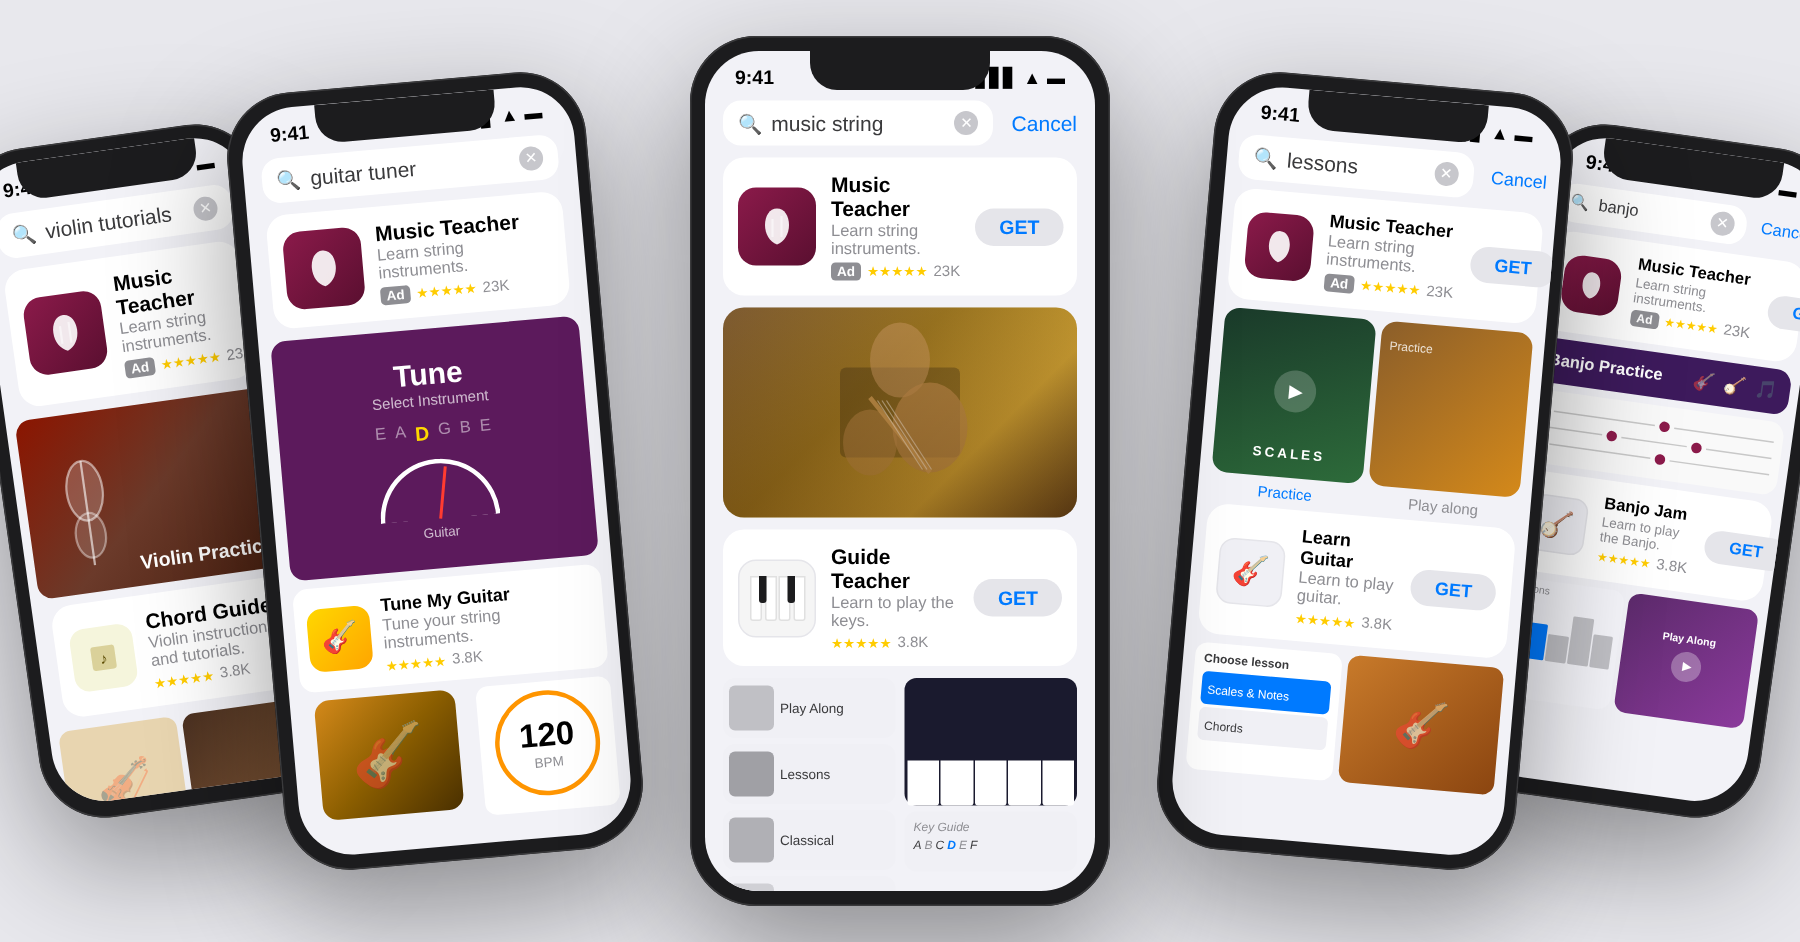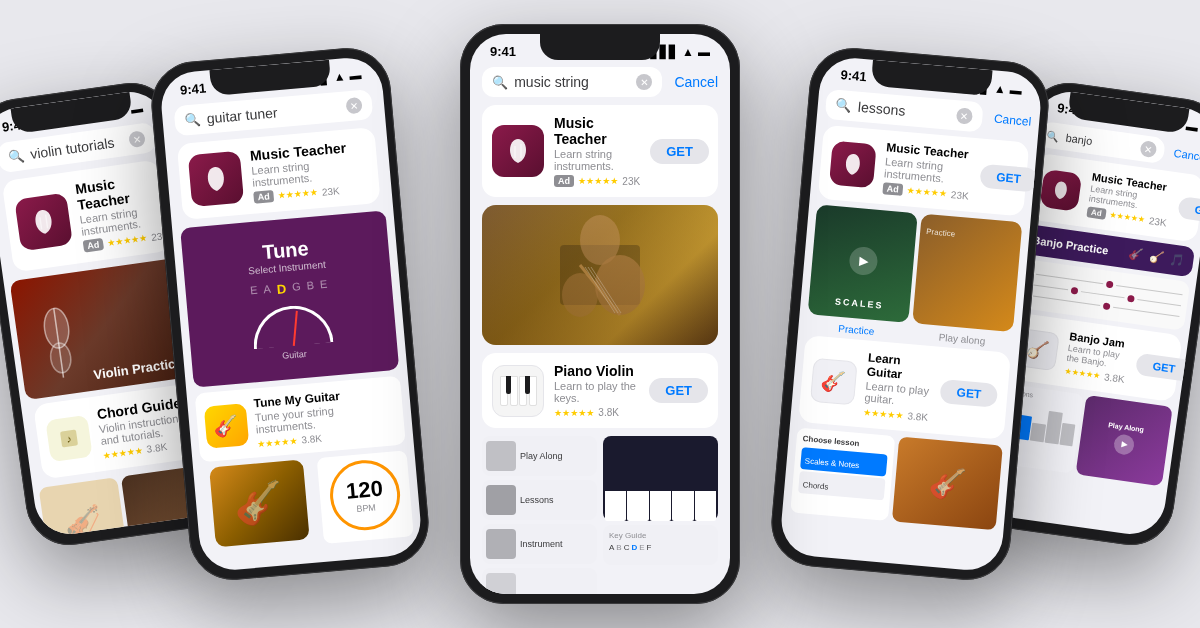--- a/index.html
+++ b/index.html
@@ -587,21 +587,21 @@
           <div class="piano-keys">
             <div class="white-key"></div>
             <div class="black-key"></div>
             <div class="white-key"></div>
             <div class="white-key"></div>
             <div class="black-key"></div>
             <div class="white-key"></div>
           </div>
         </div>
         <div class="app-info">
-          <div class="app-name">Piano Violin</div>
+          <div class="app-name">Guide Teacher</div>
           <div class="app-subtitle">Learn to play the keys.</div>
           <div class="app-meta">
             <span class="stars">★★★★★</span>
             <span class="rating-count">3.8K</span>
           </div>
         </div>
         <div class="get-btn">GET</div>
       </div>
 
       <div style="display:flex;gap:6px;margin:0 12px;">
@@ -609,39 +609,39 @@
           <div style="background:#f0f0f5;border-radius:8px;height:40px;padding:4px;display:flex;align-items:center;gap:4px;">
             <div style="width:30px;height:30px;background:#c0c0c5;border-radius:4px;"></div>
             <div style="font-size:9px;color:#3a3a3c;">Play Along</div>
           </div>
           <div style="background:#f0f0f5;border-radius:8px;height:40px;padding:4px;display:flex;align-items:center;gap:4px;">
             <div style="width:30px;height:30px;background:#a0a0a5;border-radius:4px;"></div>
             <div style="font-size:9px;color:#3a3a3c;">Lessons</div>
           </div>
           <div style="background:#f0f0f5;border-radius:8px;height:40px;padding:4px;display:flex;align-items:center;gap:4px;">
             <div style="width:30px;height:30px;background:#b0b0b5;border-radius:4px;"></div>
-            <div style="font-size:9px;color:#3a3a3c;">Instrument</div>
+            <div style="font-size:9px;color:#3a3a3c;">Classical</div>
           </div>
           <div style="background:#f0f0f5;border-radius:8px;height:40px;padding:4px;display:flex;align-items:center;gap:4px;">
             <div style="width:30px;height:30px;background:#d0d0d5;border-radius:4px;"></div>
 
           </div>
         </div>
         <div style="flex:1;display:flex;flex-direction:column;gap:4px;">
           <div style="background:#1a1a2e;border-radius:8px;height:85px;position:relative;">
 
             <div style="position:absolute;bottom:0;left:0;right:0;height:30px;display:flex;gap:1px;padding:0 2px;">
               <div style="flex:1;background:#fff;border-radius:0 0 2px 2px;"></div>
               <div style="flex:1;background:#fff;border-radius:0 0 2px 2px;"></div>
               <div style="flex:1;background:#fff;border-radius:0 0 2px 2px;"></div>
               <div style="flex:1;background:#fff;border-radius:0 0 2px 2px;"></div>
               <div style="flex:1;background:#fff;border-radius:0 0 2px 2px;"></div>
             </div>
           </div>
-          <div style="background:#f0f0f5;border-radius:8px;height:40px;padding:6px;">
+          <div style="background:#f0f0f5;border-radius:8px;height:40px;padding:6px;font-style:italic;">
             <div style="font-size:8px;color:#8e8e93;">Key Guide</div>
             <div style="display:flex;gap:2px;margin-top:3px;">
               <span style="font-size:8px;color:#3a3a3c;">A</span>
               <span style="font-size:8px;color:#8e8e93;">B</span>
               <span style="font-size:8px;color:#3a3a3c;">C</span>
               <span style="font-size:8px;color:#007aff;font-weight:700;">D</span>
               <span style="font-size:8px;color:#8e8e93;">E</span>
               <span style="font-size:8px;color:#3a3a3c;">F</span>
             </div>
           </div>

